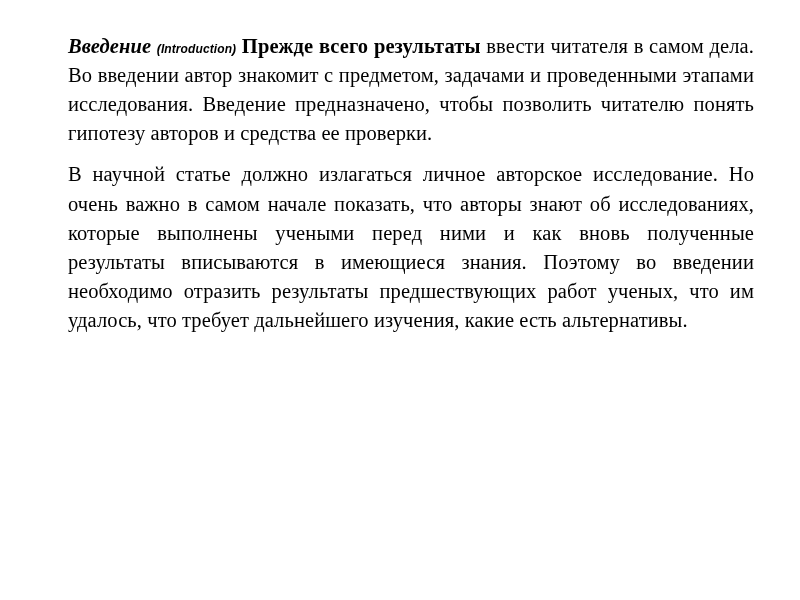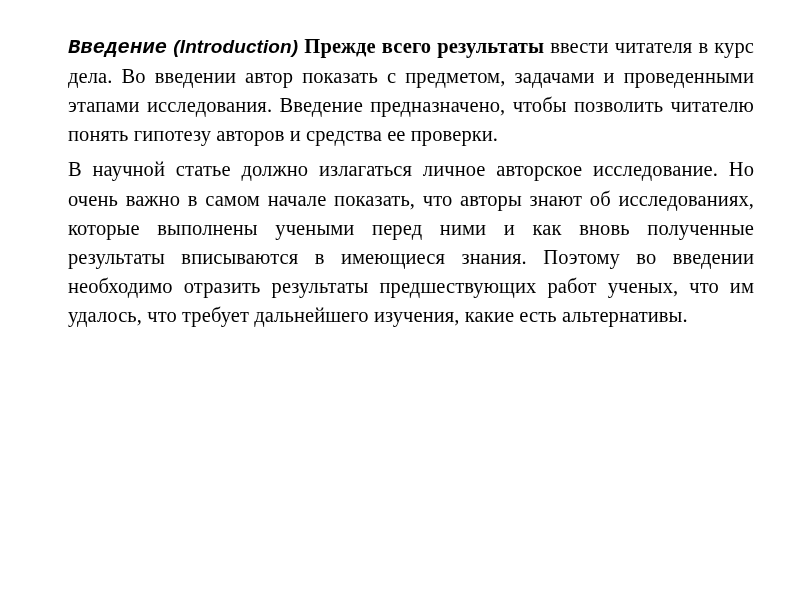--- a/index.html
+++ b/index.html
@@ -27,41 +27,40 @@
     width: 686px;
   }
   .para {
     margin: 0 0 0 0;
     text-align: justify;
     font-size: 20.5px;
     line-height: 1.42;
     letter-spacing: 0.1px;
   }
   .para + .para {
-    margin-top: 6px;
+    margin-top: 12px;
   }
   .lead {
     font-weight: bold;
     font-style: italic;
-    font-family: Liberation Mono, monospace;
   }
   .lead-latin {
     font-weight: bold;
     font-style: italic;
     font-family: "Liberation Sans", sans-serif;
-    font-size: 19px;
+    font-size: 12px;
   }
   .strong-start {
     font-weight: bold;
   }
 </style>
 </head>
 <body>
 
 <div class="slide">
   <div class="content-block">
 
-    <p class="para"><span class="lead">Введение</span> <span class="lead-latin">(Introduction)</span> <span class="strong-start">Прежде всего результаты</span><span> ввести читателя в курс дела. Во введении автор показать с предметом, задачами и проведенными этапами исследования. Введение предназначено, чтобы позволить читателю понять гипотезу авторов и средства ее проверки.</span></p>
+    <p class="para"><span class="lead">Введение</span> <span class="lead-latin">(Introduction)</span> <span class="strong-start">Прежде всего результаты</span><span> ввести читателя в самом дела. Во введении автор знакомит с предметом, задачами и проведенными этапами исследования. Введение предназначено, чтобы позволить читателю понять гипотезу авторов и средства ее проверки.</span></p>
 
     <p class="para"><span>В научной статье должно излагаться личное авторское исследование. Но очень важно в самом начале показать, что авторы знают об исследованиях, которые выполнены учеными перед ними и как вновь полученные результаты вписываются в имеющиеся знания. Поэтому во введении необходимо отразить результаты предшествующих работ ученых, что им удалось, что требует дальнейшего изучения, какие есть альтернативы.</span></p>
 
   </div>
 </div>
 
 </body></html>

